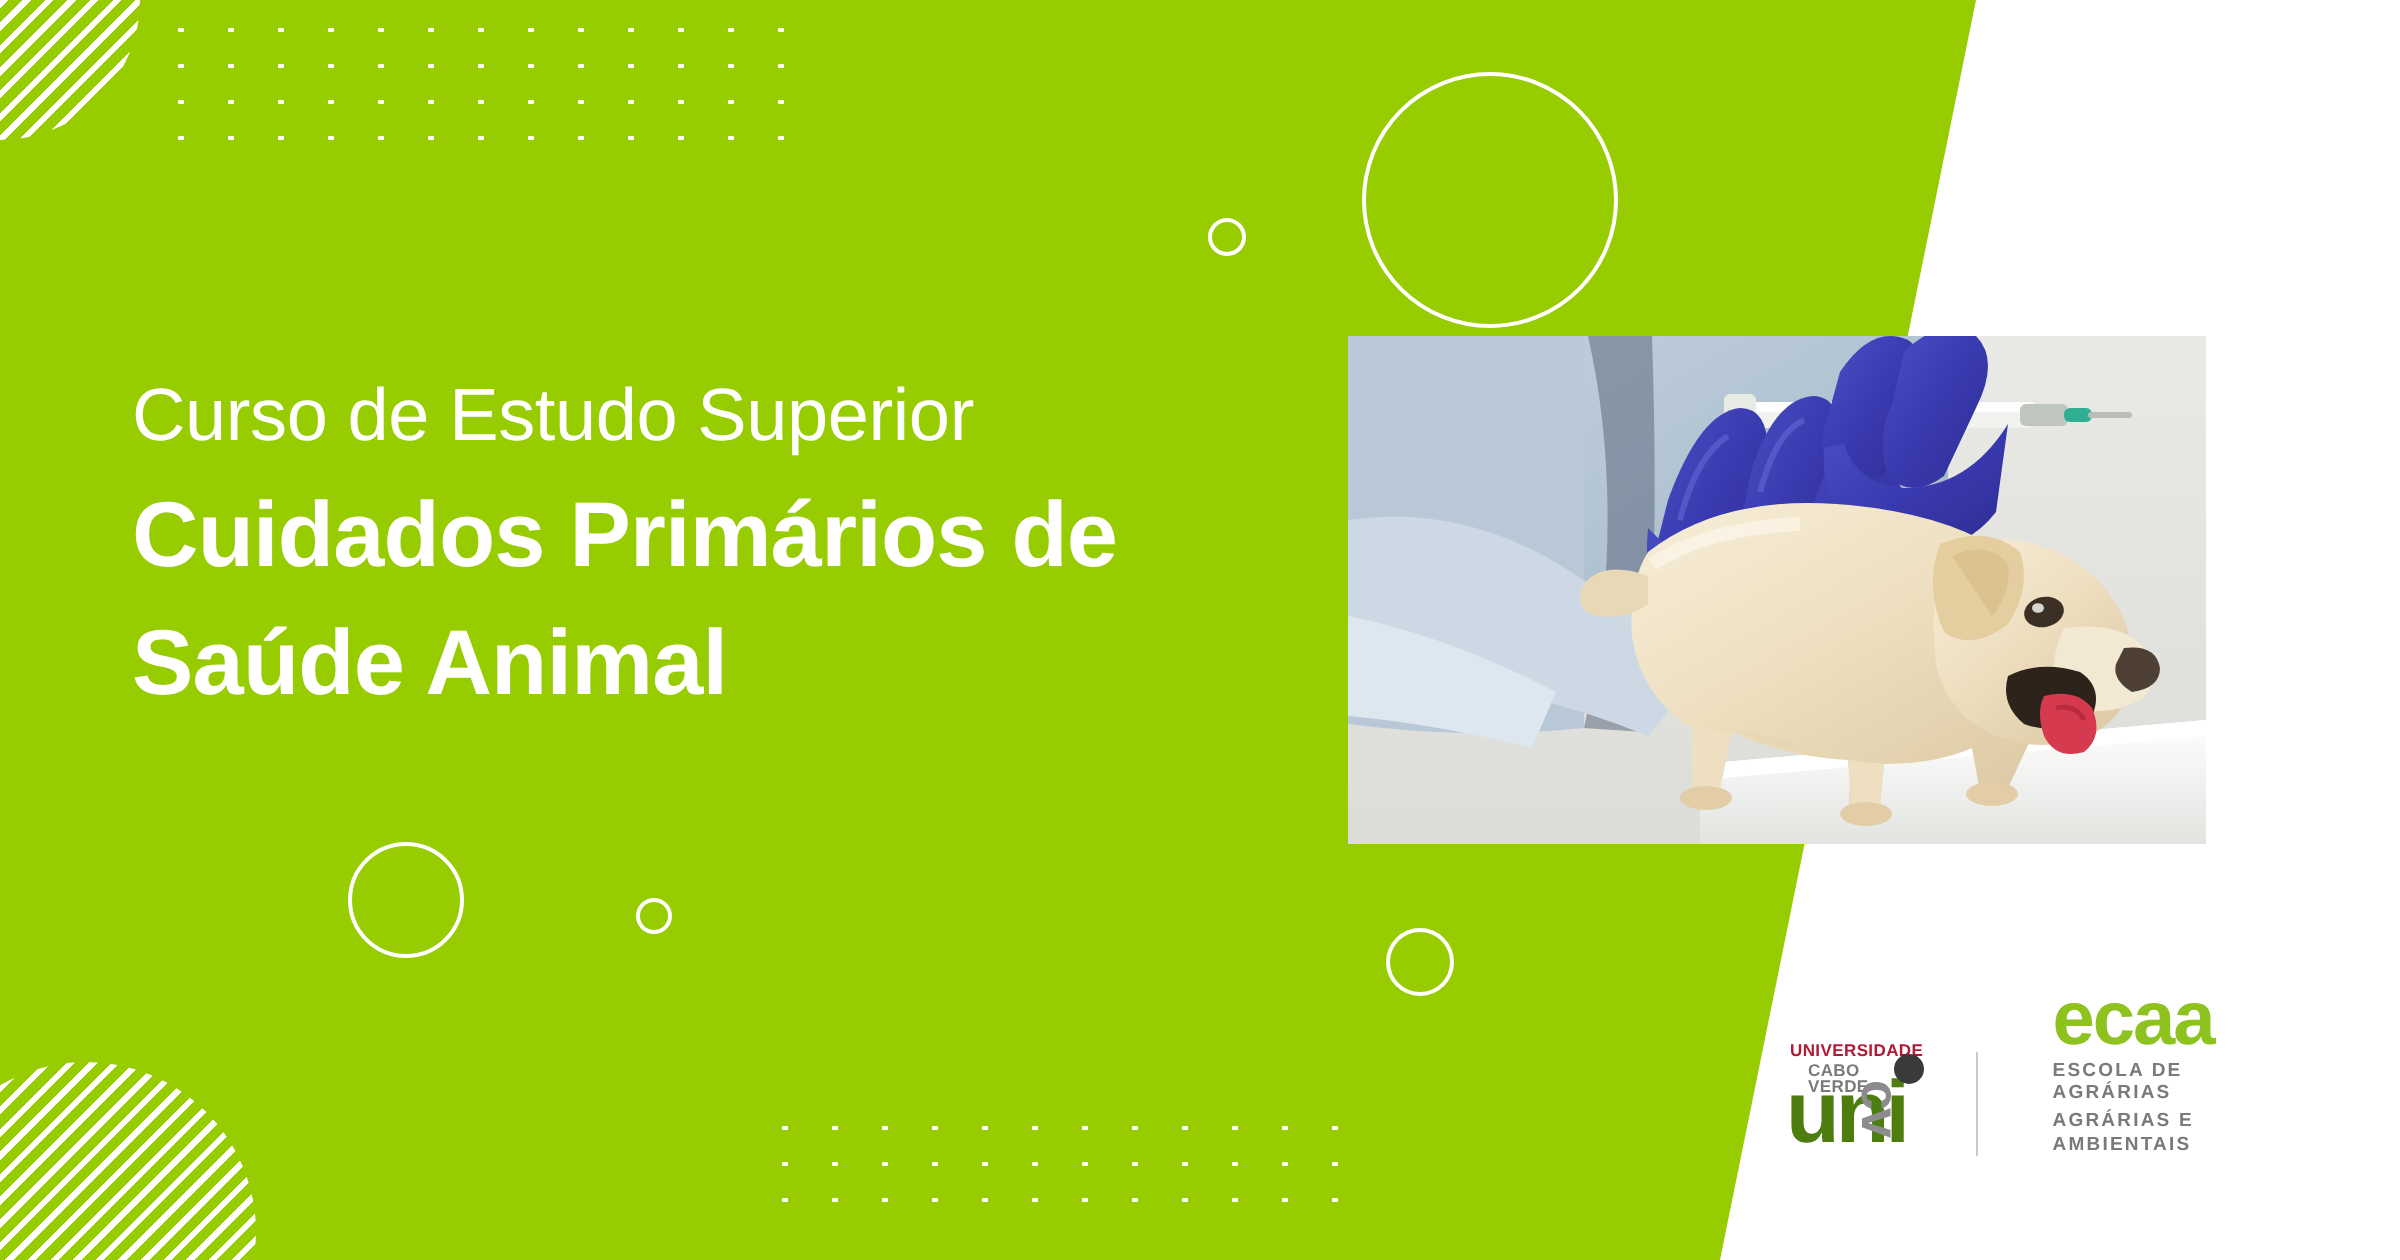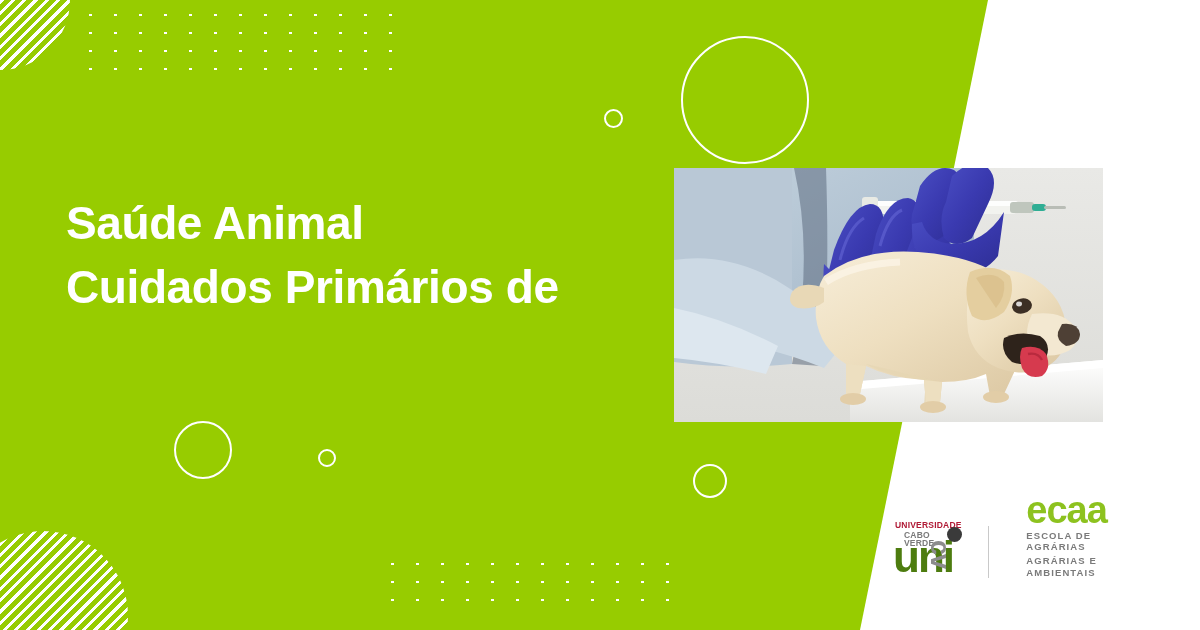--- a/index.html
+++ b/index.html
@@ -228,22 +228,23 @@
   <div class="dot-grid dots-top"></div>
   <div class="dot-grid dots-bottom"></div>
 
   <div class="ring ring-big-top"></div>
   <div class="ring ring-sm-top"></div>
   <div class="ring ring-big-left"></div>
   <div class="ring ring-sm-left"></div>
   <div class="ring ring-mid"></div>
 
   <div class="headline">
+    <span class="light">Curso de Estudo Superior</span>
+    <span class="bold">Cuidados Primários de</span>
     <span class="bold">Saúde Animal</span>
-    <span class="bold">Cuidados Primários de</span>
   </div>
 
   <div class="photo">
     <svg width="429" height="254" viewBox="0 0 429 254">
       <defs>
         <linearGradient id="wallG" x1="0" y1="0" x2="0" y2="1">
           <stop offset="0" stop-color="#e9e9e6"></stop>
           <stop offset="1" stop-color="#dcdcd8"></stop>
         </linearGradient>
         <linearGradient id="scrubG" x1="0" y1="0" x2="1" y2="1">

